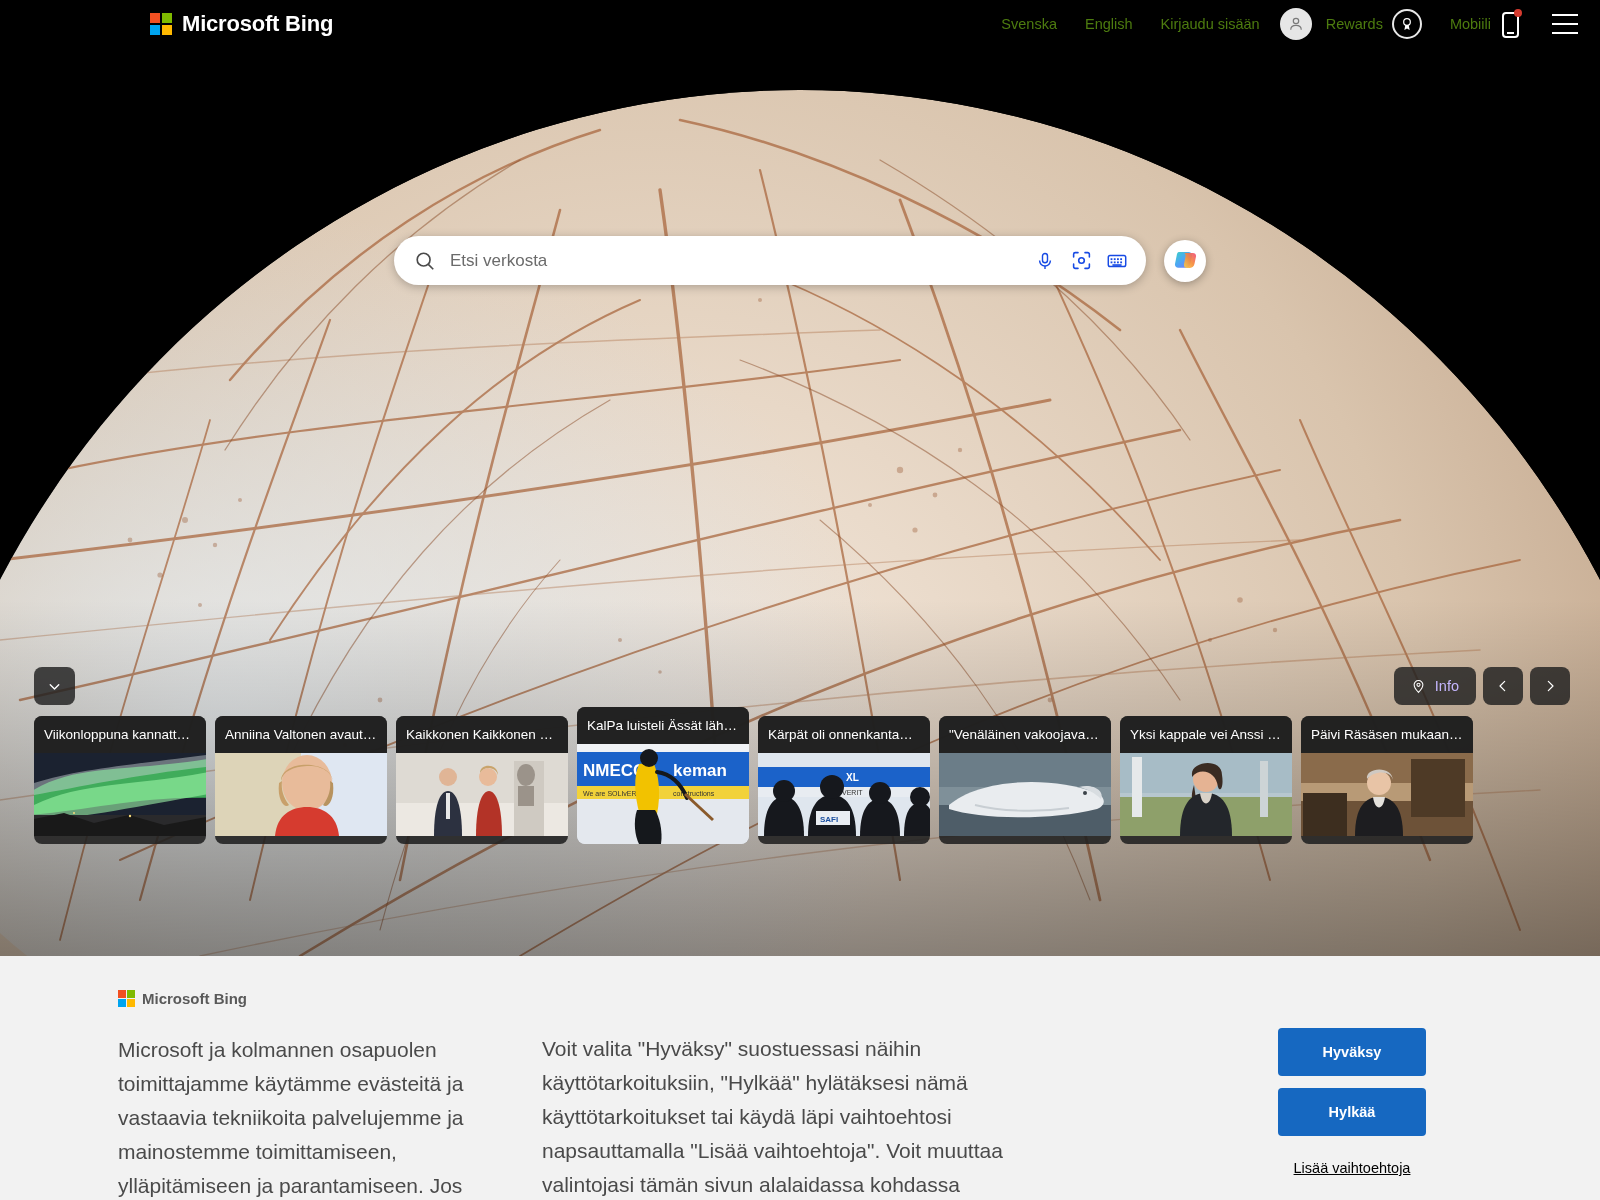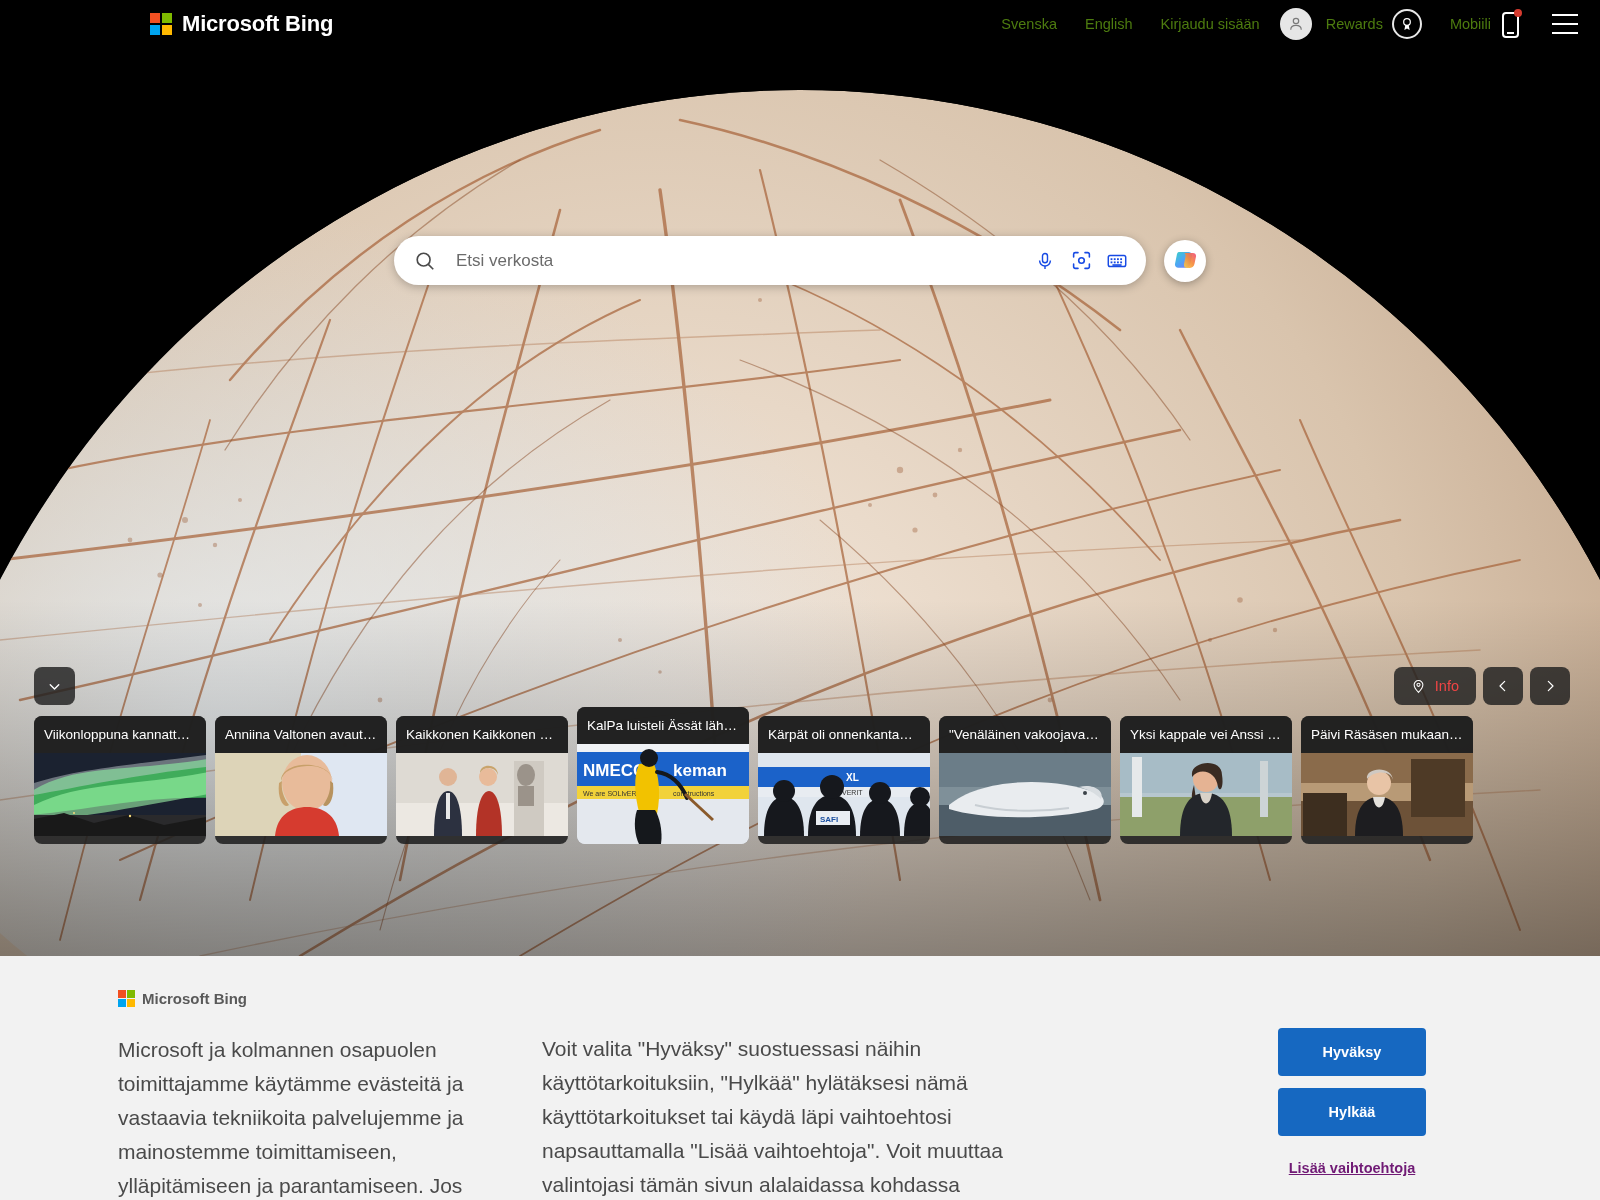--- a/index.html
+++ b/index.html
@@ -61,39 +61,39 @@
     position: absolute; left: 0; right: 0; top: 236px; display: flex;
     align-items: center; justify-content: center; z-index: 30;
   }
   .search-box {
     width: 752px; height: 49px; background: #fff; border-radius: 26px;
     display: flex; align-items: center; padding: 0 14px 0 20px;
     box-shadow: 0 2px 10px rgba(0,0,0,0.25);
   }
   .search-input {
     flex: 1; border: none; outline: none; font-size: 17px; color: #737373;
-    font-family: "Liberation Sans", sans-serif; background: transparent; margin-left: 20px;
+    font-family: "Liberation Sans", sans-serif; background: transparent; margin-left: 14px;
   }
   .search-input::placeholder { color: #6b6b6b; }
   .sb-icon { width: 30px; height: 30px; display:flex; align-items:center; justify-content:center; cursor: pointer; margin-left: 6px;}
   .copilot-btn {
     width: 42px; height: 42px; border-radius: 50%; background: #fff; margin-left: 18px;
     display:flex; align-items:center; justify-content:center; cursor:pointer;
     box-shadow: 0 2px 8px rgba(0,0,0,0.3);
   }
 
   
   .chev-btn {
     position: absolute; left: 34px; top: 667px; width: 41px; height: 38px;
     background: rgba(32,32,32,0.82); border-radius: 8px; z-index: 25;
     display:flex; align-items:center; justify-content:center; cursor:pointer;
   }
   .right-ctrls { position: absolute; right: 30px; top: 667px; display: flex; gap: 7px; z-index: 25; }
   .info-btn {
-    height: 38px; background: rgba(32,32,32,0.82); border-radius: 8px; color: #ef4444;
+    height: 38px; background: rgba(32,32,32,0.82); border-radius: 8px; color: #c4b5fd;
     display:flex; align-items:center; gap: 9px; padding: 0 17px; font-size: 14.5px; cursor:pointer;
   }
   .arrow-btn {
     width: 40px; height: 38px; background: rgba(32,32,32,0.82); border-radius: 8px;
     display:flex; align-items:center; justify-content:center; cursor:pointer;
   }
 
   
   .cards { position: absolute; left: 34px; top: 716px; display: flex; gap: 9px; z-index: 25; }
   .card { width: 172px; border-radius: 8px; overflow: hidden; cursor: pointer; background: rgba(32,32,32,0.88); }
@@ -122,21 +122,21 @@
   .ck-brand { font-size: 15px; color: #5a5a5a; font-weight: 600;}
   .ck-text { font-size: 21px; line-height: 1.62; color: #4a4a4a; }
   .ck-col2 { width: 470px; margin-left: 52px; padding-top: 42px; }
   .ck-link { color: #4a4a4a; text-decoration: underline; cursor: pointer; }
   .ck-col3 { margin-left: auto; padding-top: 38px; display:flex; flex-direction: column; align-items: center; width: 260px; }
   .ck-btn {
     width: 148px; height: 48px; background: #1668c1; color: #fff; border: none; border-radius: 4px;
     font-size: 14.5px; font-weight: 700; cursor: pointer; margin-bottom: 12px;
     font-family: "Liberation Sans", sans-serif;
   }
-  .ck-more { font-size: 14.5px; font-weight: 700; color: #701a75; text-decoration: underline; cursor: pointer; margin-top: 12px; }
+  .ck-more { font-size: 14.5px; font-weight: 400; color: #000000; text-decoration: underline; cursor: pointer; margin-top: 12px; }
 </style>
 </head>
 <body>
 
 <div id="page">
 
   <div class="hero">
     <svg class="hero-canvas" viewBox="0 0 1600 956" preserveAspectRatio="none">
       <defs>
         <radialGradient id="moonBody" cx="42%" cy="38%" r="78%">

